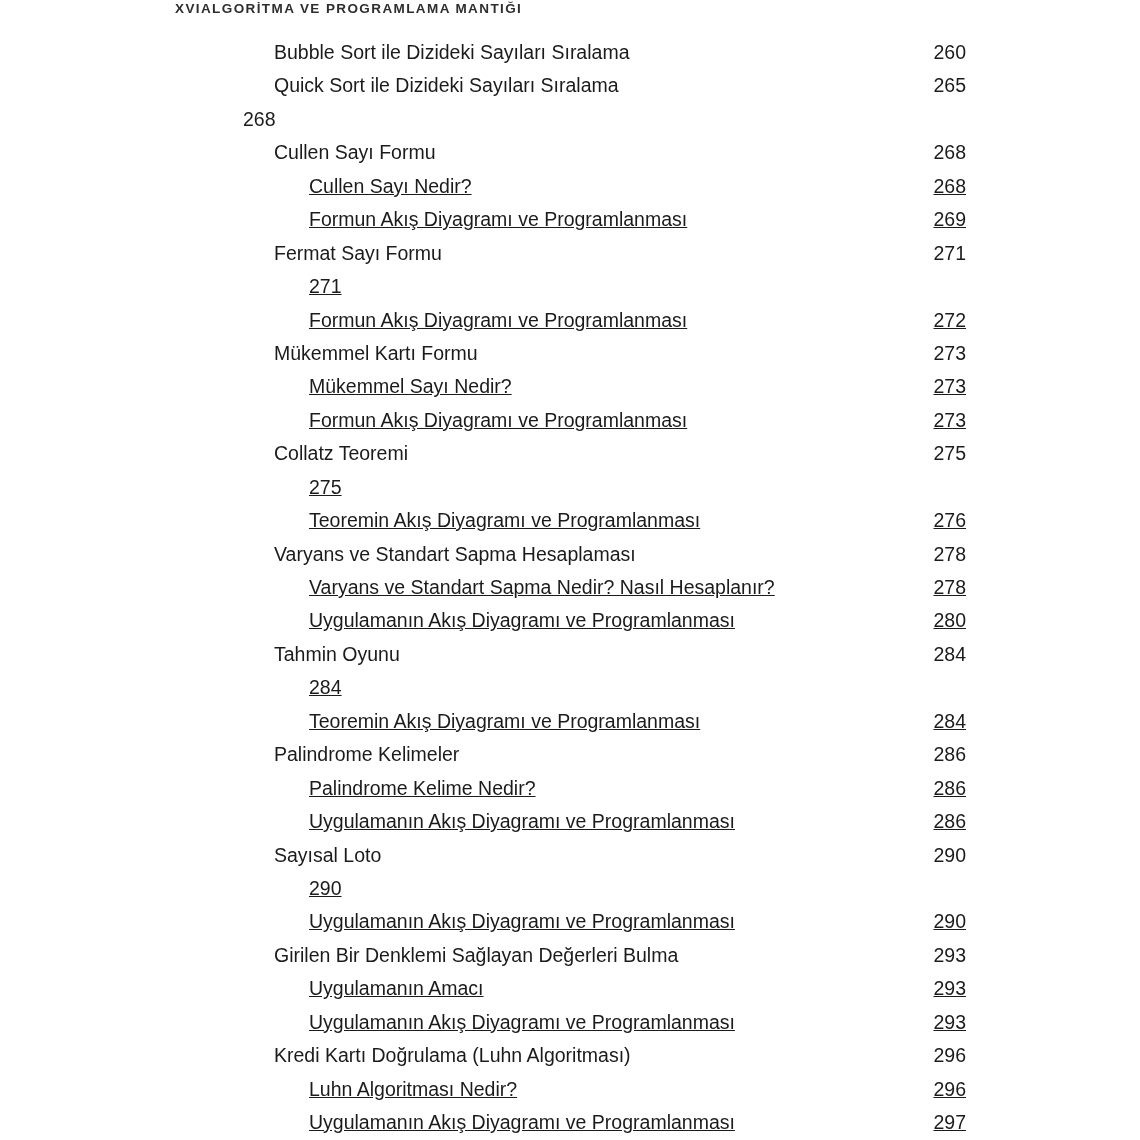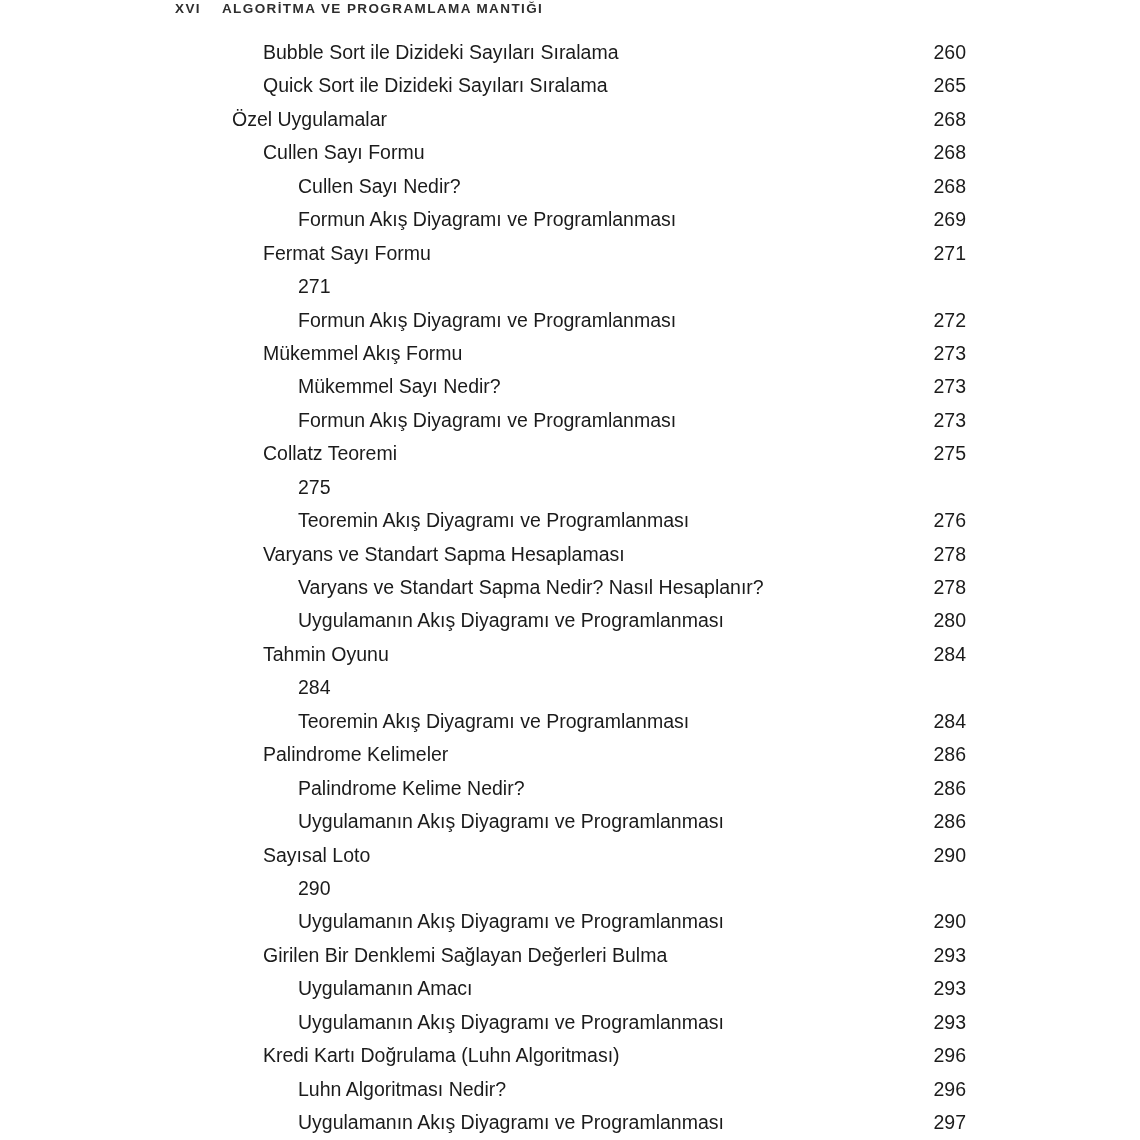--- a/index.html
+++ b/index.html
@@ -13,21 +13,20 @@
     position: relative;
     overflow: hidden;
     font-family: "Liberation Sans", sans-serif;
   }
   .page-header {
     position: absolute;
     left: 175px;
     top: 1px;
     display: flex;
     align-items: flex-end;
-    gap: 21px;
     font-size: 13.5px;
     font-weight: bold;
     letter-spacing: 1.4px;
     color: #2e2e2e;
     white-space: nowrap;
   }
   .toc {
     position: absolute;
     top: 36px;
     left: 0;
@@ -36,26 +35,27 @@
   .toc-row {
     display: flex;
     align-items: baseline;
     line-height: 33.45px;
     height: 33.45px;
     padding-right: 174px;
     box-sizing: border-box;
     font-size: 19.5px;
     color: #1b1b1b;
     white-space: nowrap;
+    margin-left: 11px;
   }
   .toc-row .title { flex: 1; overflow: hidden; }
   .toc-row .page-num { }
   .lvl-0 { padding-left: 232px; }
   .lvl-1 { padding-left: 263px; }
-  .lvl-2 { padding-left: 298px; }
+  .lvl-2 { padding-left: 298px; text-decoration: underline; }
 </style>
 </head>
 <body>
 
 <header class="page-header">
   <span>XVI</span>
   <span>ALGORİTMA VE PROGRAMLAMA MANTIĞI</span>
 </header>
 
 <main class="toc">
@@ -63,21 +63,20 @@
     <span class="title">Bubble Sort ile Dizideki Sayıları Sıralama</span>
     <span class="page-num">260</span>
   </div>
 
   <div class="toc-row lvl-1">
     <span class="title">Quick Sort ile Dizideki Sayıları Sıralama</span>
     <span class="page-num">265</span>
   </div>
 
   <div class="toc-row lvl-0">
-    <span class="title">Özel Uygulamalar</span>
     <span class="page-num">268</span>
   </div>
 
   <div class="toc-row lvl-1">
     <span class="title">Cullen Sayı Formu</span>
     <span class="page-num">268</span>
   </div>
 
   <div class="toc-row lvl-2">
     <span class="title">Cullen Sayı Nedir?</span>
@@ -97,21 +96,21 @@
   <div class="toc-row lvl-2">
     <span class="page-num">271</span>
   </div>
 
   <div class="toc-row lvl-2">
     <span class="title">Formun Akış Diyagramı ve Programlanması</span>
     <span class="page-num">272</span>
   </div>
 
   <div class="toc-row lvl-1">
-    <span class="title">Mükemmel Akış Formu</span>
+    <span class="title">Mükemmel Kartı Formu</span>
     <span class="page-num">273</span>
   </div>
 
   <div class="toc-row lvl-2">
     <span class="title">Mükemmel Sayı Nedir?</span>
     <span class="page-num">273</span>
   </div>
 
   <div class="toc-row lvl-2">
     <span class="title">Formun Akış Diyagramı ve Programlanması</span>

